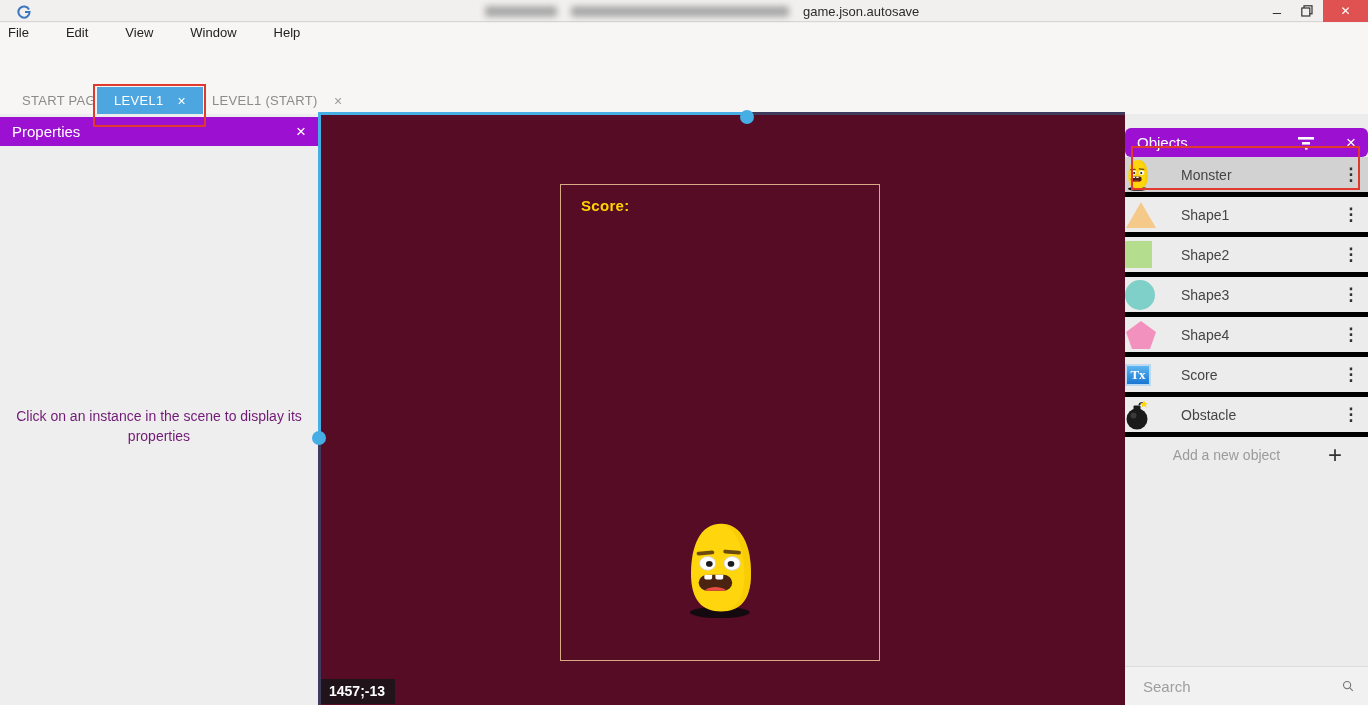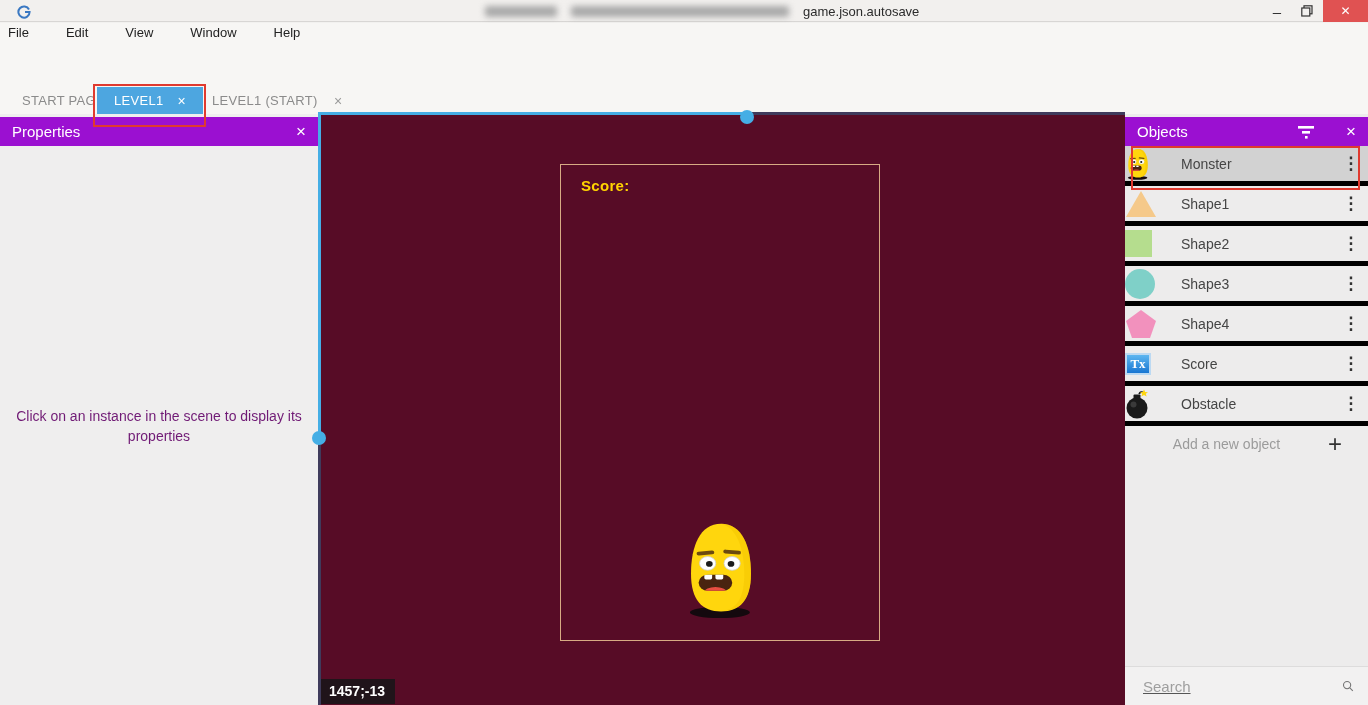--- a/index.html
+++ b/index.html
@@ -42,40 +42,40 @@
   .props-empty { position:absolute; left:9px; top:292px; width:300px; text-align:center; font-size:14px; color:#701a75; line-height:20px; }
 
   
   .canvas { position:absolute; left:318px; top:114px; width:807px; height:591px; background:#570c26; }
   .sb-top-blue { position:absolute; left:0; top:-2px; width:429px; height:3px; background:#45aee5; }
   .sb-top-dark { position:absolute; left:429px; top:-2px; width:378px; height:3px; background:#3f3b5c; }
   .sb-top-dot { position:absolute; left:422px; top:-4px; width:14px; height:14px; border-radius:50%; background:#45aee5; }
   .sb-left-blue { position:absolute; left:0; top:0; width:3px; height:324px; background:#45aee5; }
   .sb-left-dark { position:absolute; left:0; top:324px; width:3px; height:267px; background:#3f3b5c; }
   .sb-left-dot { position:absolute; left:-6px; top:317px; width:14px; height:14px; border-radius:50%; background:#45aee5; }
-  .game-frame { position:absolute; left:242px; top:50px; width:320px; height:477px; border:1px solid #d8ab84; }
+  .game-frame { position:absolute; left:242px; top:70px; width:320px; height:477px; border:1px solid #d8ab84; }
   .score-label { position:absolute; left:20px; top:12px; font-size:15px; font-weight:bold; color:#ffd400; letter-spacing:.3px; }
   .monster-stage { position:absolute; left:363px; top:407px; }
   .coord-badge { position:absolute; left:3px; bottom:1px; background:#20141a; color:#fff; font-size:14px; font-weight:bold; padding:4px 10px 5px 8px; }
 
   
   .objects-panel { position:absolute; left:1125px; top:114px; width:243px; height:591px; background:#edecec; display:flex; flex-direction:column; }
-  .objects-panel .panel-header { margin-top:3px; }
+  .objects-panel .panel-header { margin-top:14px;border-radius:6px; }
   .objects-panel .panel-title { flex:1; }
   .obj-row { height:40px; display:flex; align-items:center; border-bottom:5px solid #000000; background:#edecec; }
   .obj-row.selected { background:#d2d2d2; }
   .thumb { width:56px; display:flex; align-items:center; justify-content:flex-start; }
   .obj-label { flex:1; font-size:14px; color:#454545; }
   .kebab { width:34px; text-align:center; font-size:17px; font-weight:bold; color:#333; letter-spacing:0; }
   .add-row { height:36px; display:flex; align-items:center; border-bottom:0; }
   .add-label { flex:1; text-align:center; font-size:14px; color:#9b9b9b; }
   .plus { width:40px; font-size:24px; color:#333; font-weight:normal; }
   .panel-spacer { flex:1; }
   .search-row { height:39px; border-top:1px solid #dddcdc; background:#f2f1f1; display:flex; align-items:center; padding:0 14px 0 18px; }
-  .search-input { flex:1; border:none; outline:none; background:transparent; font-size:15px; color:#555; font-family:"Liberation Sans", sans-serif;text-decoration:underline; }
+  .search-input { flex:1; border:none; outline:none; background:transparent; font-size:15px; color:#555; font-family:"Liberation Sans", sans-serif; }
   .search-input::placeholder { color:#9e9e9e; }
 
   
   .sq-green { width:27px; height:27px; background:#b5dd8e; }
   .circ-teal { width:30px; height:30px; border-radius:50%; background:#7fd0c8; }
   .tx-icon { width:26px; height:22px; background:linear-gradient(180deg,#5db6f0,#1976d2); border:2px solid #bcd9f2; color:#fff; font-size:13px; font-weight:bold; font-family:"Liberation Serif", serif; display:flex; align-items:center; justify-content:center; }
 
   
   .annotation { position:absolute; border:2px solid #e03a2f; pointer-events:none; z-index:60; }
   .ann-tab { left:93px; top:84px; width:113px; height:43px; }

